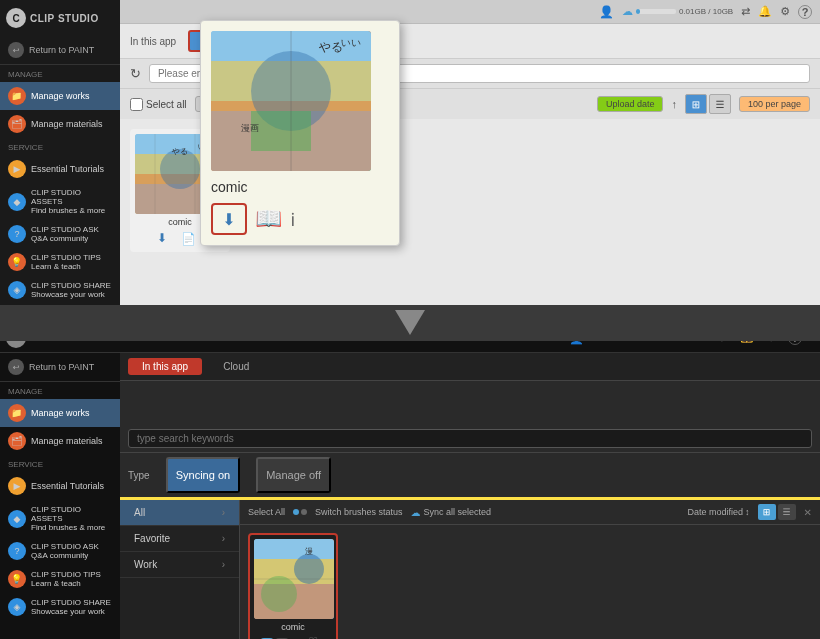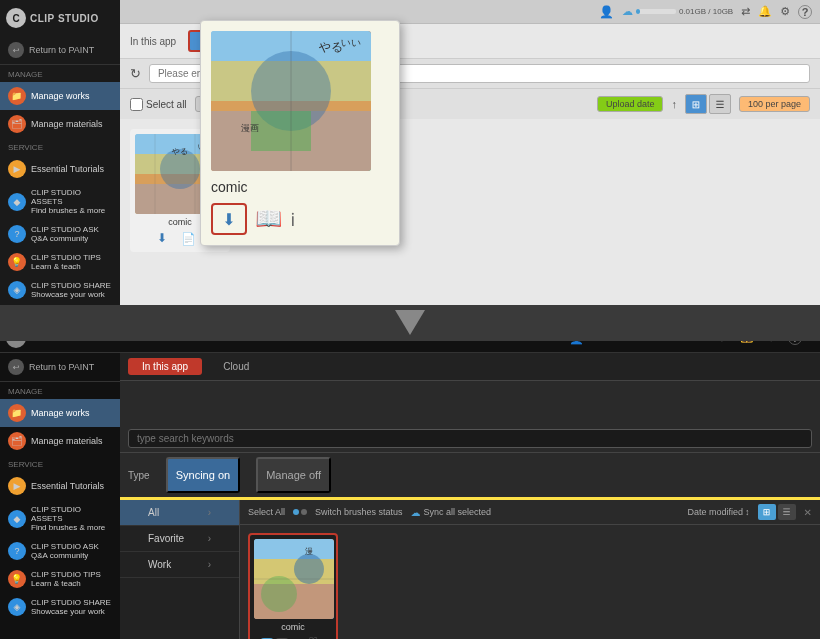--- a/index.html
+++ b/index.html
@@ -402,21 +402,21 @@
     .filter-panel {
       width: 120px;
       background: #222;
       border-right: 1px solid #444;
       flex-shrink: 0;
     }
     .filter-item {
       display: flex;
       align-items: center;
       justify-content: space-between;
-      padding: 7px 28px;
+      padding: 7px 14px;
       font-size: 10px;
       color: #ccc;
       border-bottom: 1px solid #333;
       cursor: pointer;
     }
     .filter-item.active {
       background: #3a5a7a;
     }
     .filter-chevron {
       font-size: 10px;

